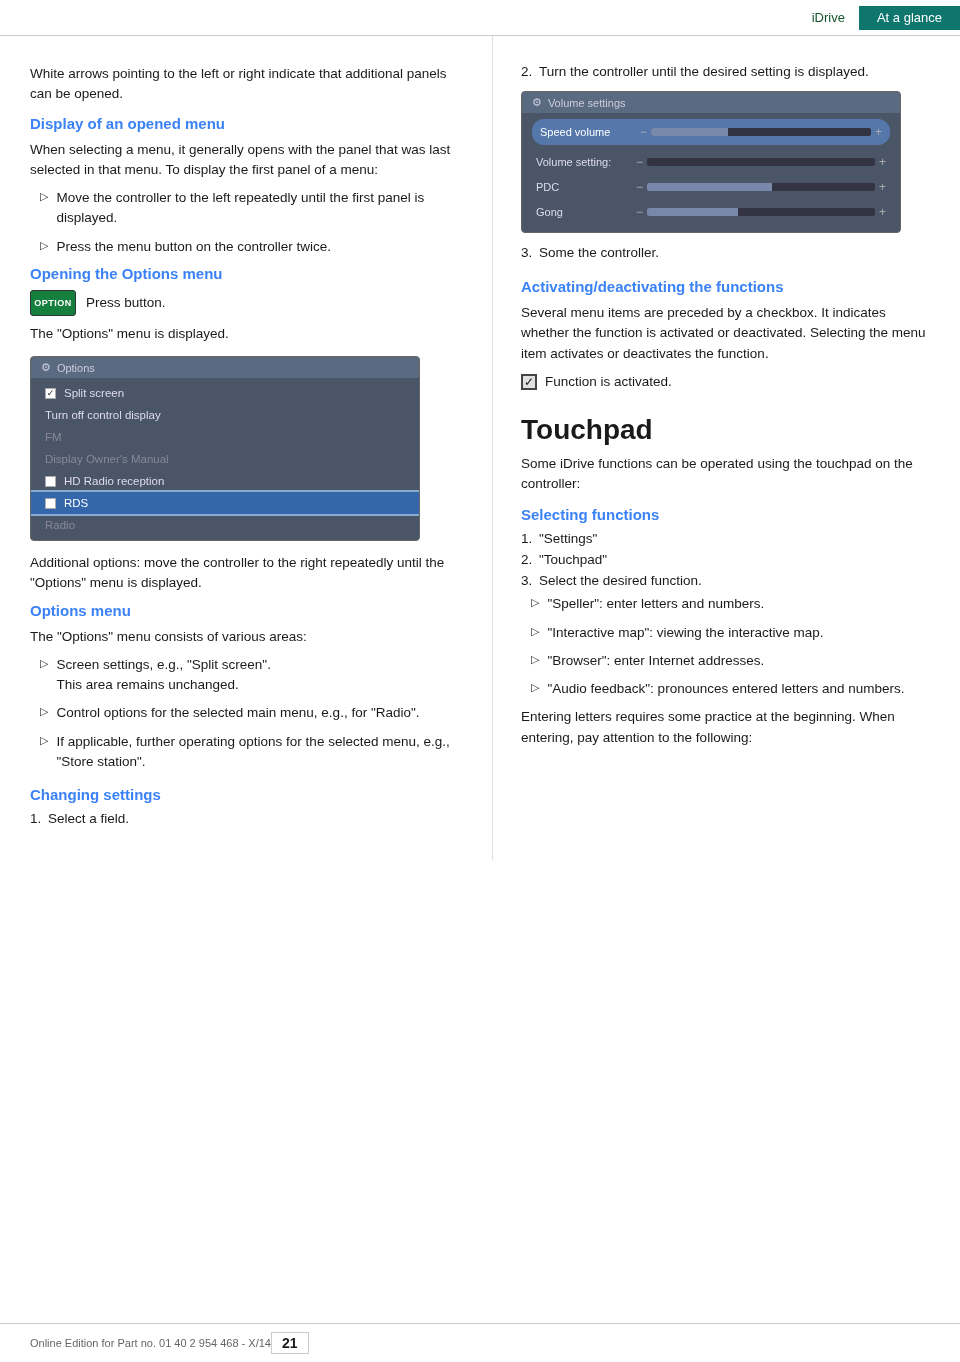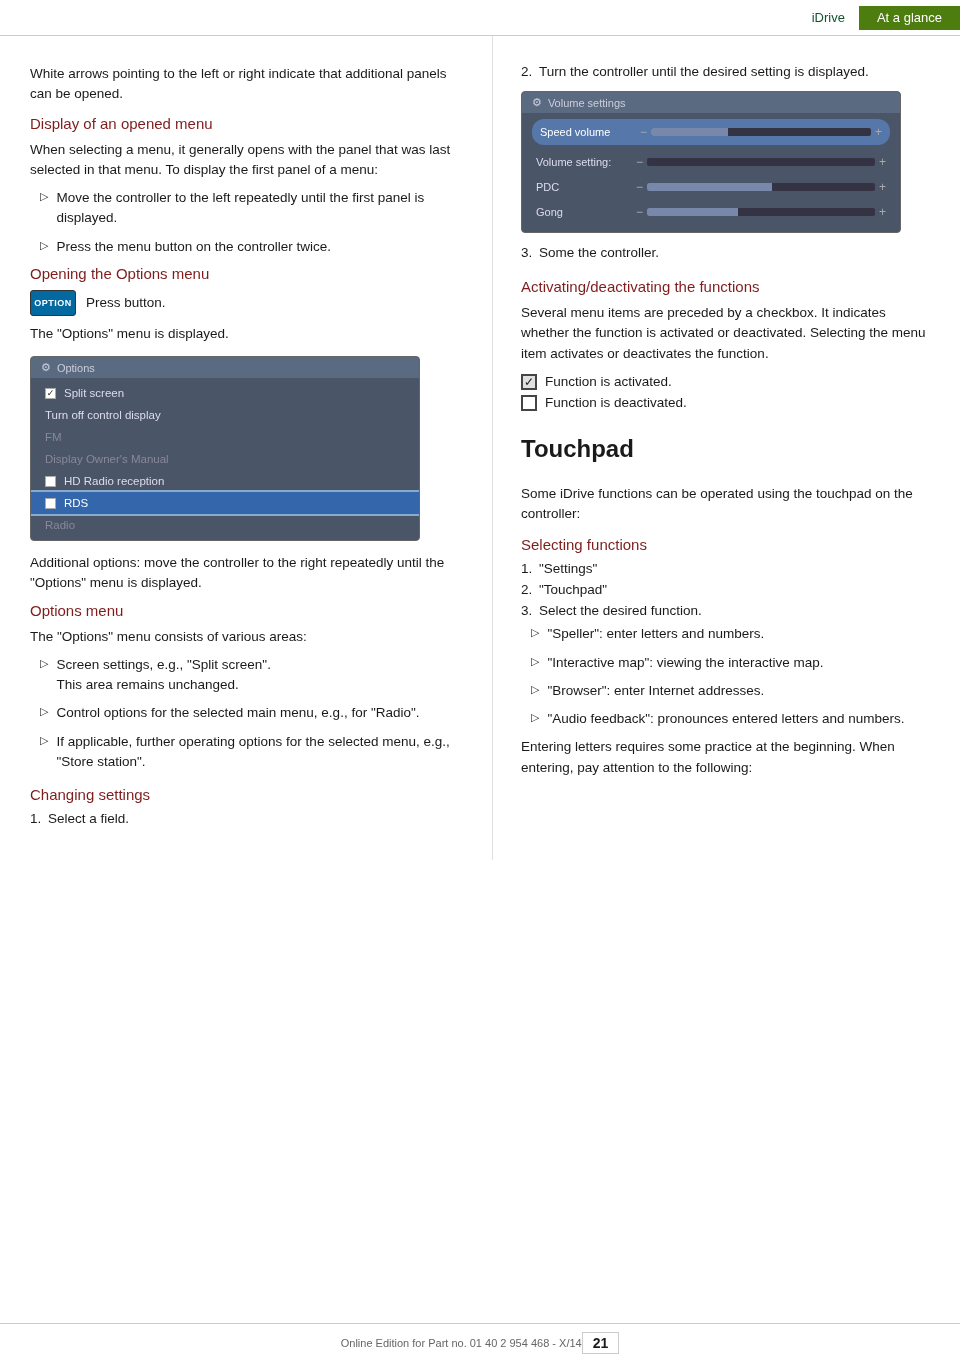--- a/index.html
+++ b/index.html
@@ -21,21 +21,21 @@
       border-bottom: 1px solid #ccc;
       padding: 0;
       height: 36px;
     }
     .header-idrive {
       color: #14532d;
       font-size: 13px;
       padding: 0 14px;
     }
     .header-at-glance {
-      background: #4d7c0f;
+      background: #0f766e;
       color: #fff;
       font-size: 13px;
       padding: 8px 18px;
       height: 24px;
       display: flex;
       align-items: center;
     }
 
     
     .page-content {
@@ -47,23 +47,23 @@
       padding: 28px 28px 28px 30px;
       border-right: 1px solid #e0e0e0;
     }
     .col-right {
       width: 500px;
       padding: 28px 30px 28px 28px;
     }
 
     
     .section-heading {
-      color: #7f1d1d;
+      color: #3b82f6;
       font-size: 15px;
-      font-weight: normal;
+      font-weight: bold;
       margin-bottom: 8px;
       margin-top: 18px;
     }
     .section-heading:first-child {
       margin-top: 0;
     }
     p {
       margin-bottom: 8px;
       line-height: 1.5;
     }
@@ -80,21 +80,21 @@
       flex-shrink: 0;
     }
     .bullet-text {
       line-height: 1.5;
     }
 
     
     .option-btn-img {
       width: 46px;
       height: 26px;
-      background: #0369a1;
+      background: #15803d;
       border: 1px solid #333;
       border-radius: 3px;
       display: inline-flex;
       align-items: center;
       justify-content: center;
       color: #fff;
       font-size: 9px;
       font-weight: bold;
       letter-spacing: 0.5px;
       margin-right: 10px;
@@ -247,37 +247,37 @@
       height: 16px;
       border: 2px solid #444;
       background: #fff;
       display: inline-block;
       margin-right: 8px;
       flex-shrink: 0;
     }
 
     
     .touchpad-heading {
-      font-size: 24px;
+      font-size: 28px;
       font-weight: bold;
       color: #1a1a1a;
-      margin-bottom: 21px;
+      margin-bottom: 8px;
       margin-top: 10px;
     }
 
     
     .footer {
       position: absolute;
       bottom: 0;
       left: 0;
       right: 0;
       border-top: 1px solid #ccc;
       padding: 8px 30px;
       display: flex;
-      justify-content: center;
+      justify-content: flex-start;
       align-items: center;
       font-size: 11px;
       color: #666;
     }
     .page-number {
       font-size: 14px;
       font-weight: bold;
       color: #1a1a1a;
       background: #fff;
       border: 1px solid #ccc;
@@ -493,24 +493,20 @@
       <span>Some the controller.</span>
     </div>
 
     <div>
       <div class="section-heading">Activating/deactivating the functions</div>
       <p style="margin-bottom:10px;">Several menu items are preceded by a checkbox. It indicates whether the function is activated or deactivated. Selecting the menu item activates or deactivates the function.</p>
       <div class="func-row">
         <span class="func-checked-icon">✓</span>
         <span>Function is activated.</span>
       </div>
-      <div class="func-row">
-        <span class="func-unchecked-icon"></span>
-        <span>Function is deactivated.</span>
-      </div>
     </div>
 
     <div class="touchpad-heading" style="margin-top:24px;">Touchpad</div>
     <p style="margin-bottom:12px;">Some iDrive functions can be operated using the touchpad on the controller:</p>
 
     <div>
       <div class="section-heading">Selecting functions</div>
       <div class="numbered-item">
         <span class="num">1.</span>
         <span>"Settings"</span>

